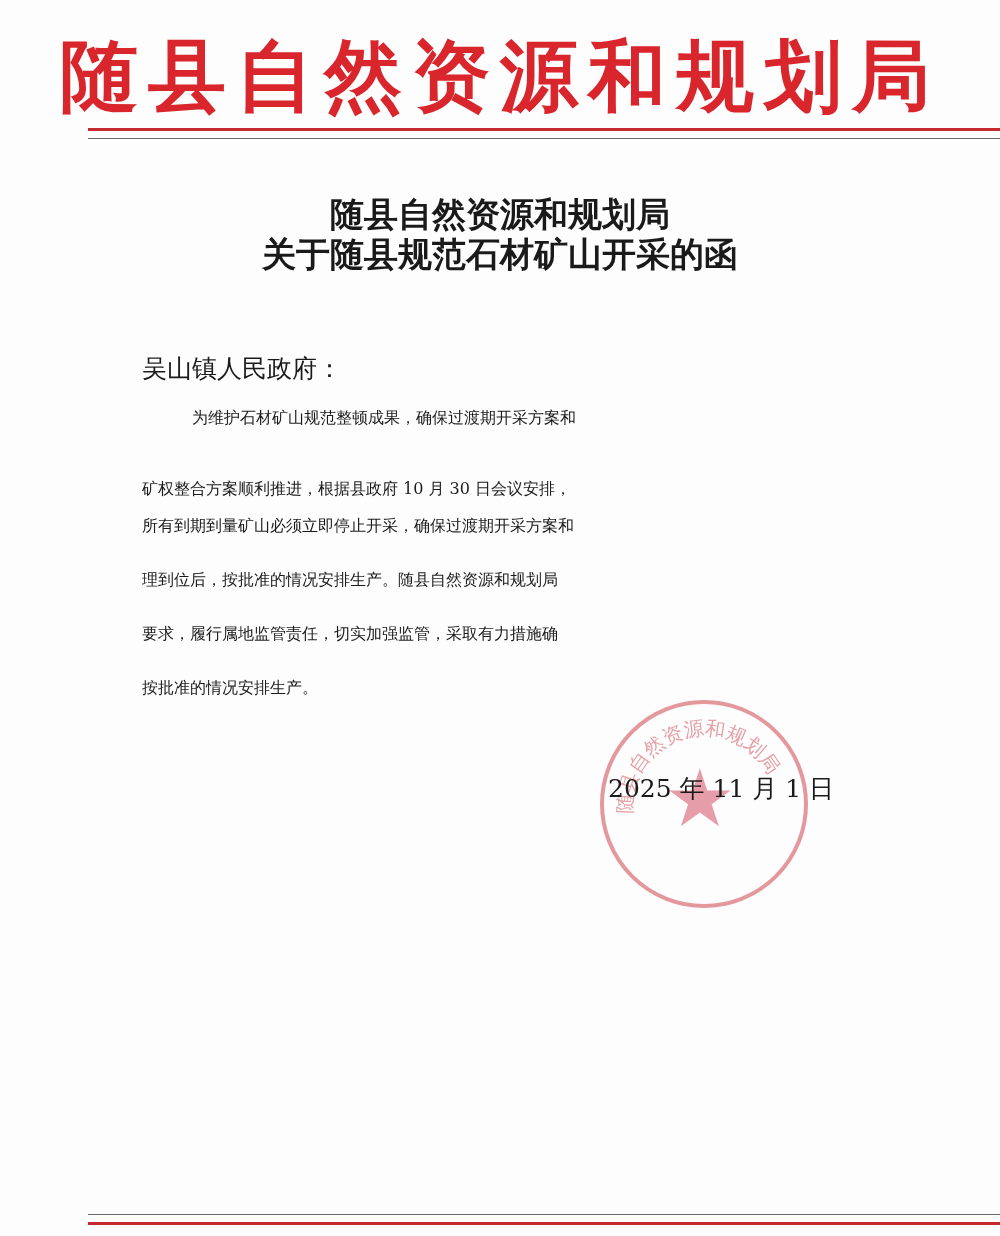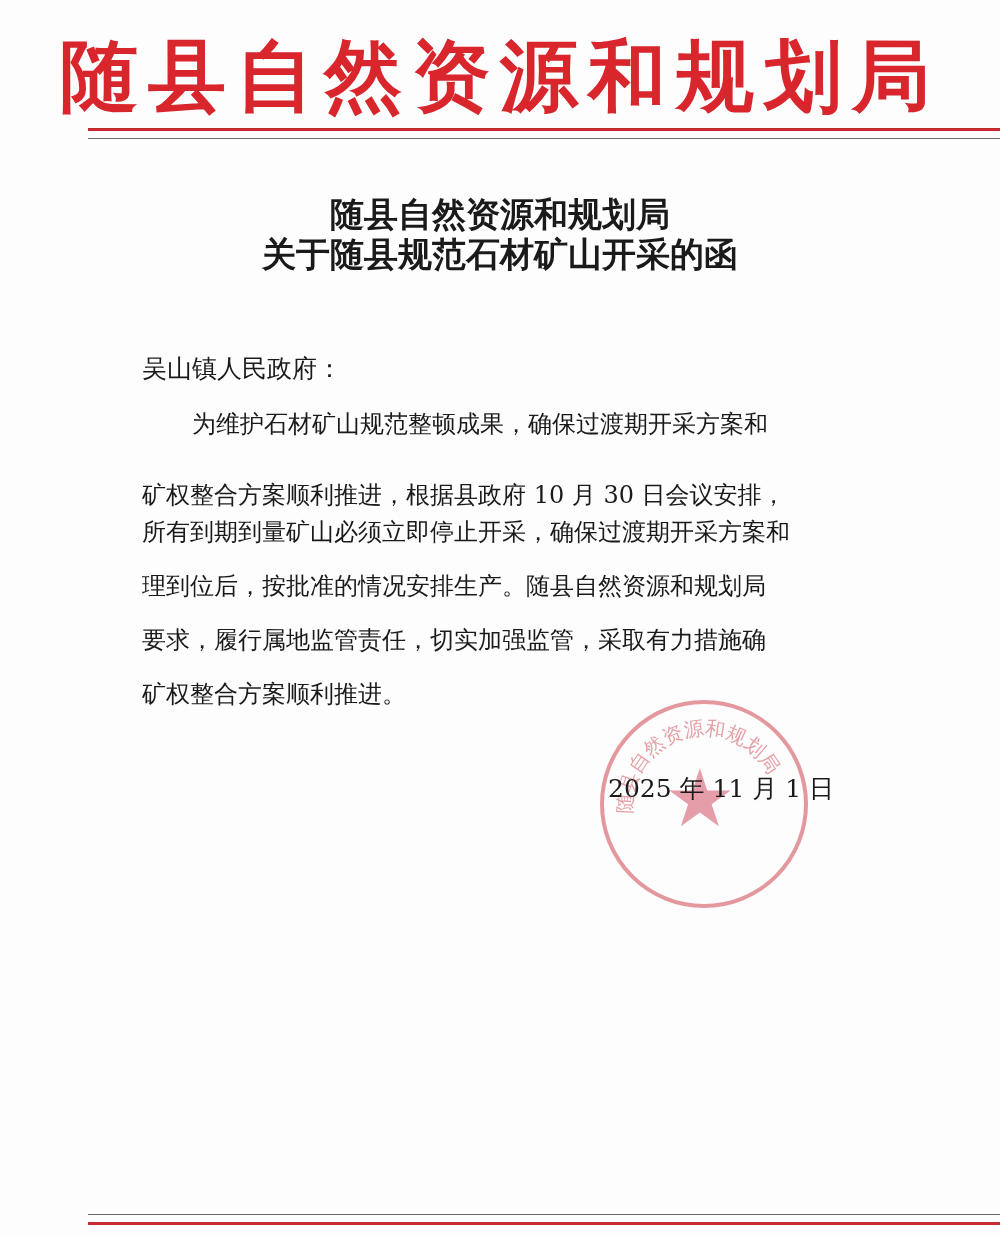--- a/index.html
+++ b/index.html
@@ -12,21 +12,21 @@
     font-family: "DejaVu Serif", serif; font-size: 78px; font-weight: bold;
     color: #d9262c; letter-spacing: 10px; line-height: 96px;
   }
   .rule-thick { position: absolute; left: 88px; width: 912px; height: 3px; background: #c52a2e; }
   .rule-thin  { position: absolute; left: 88px; width: 912px; height: 1px; background: #6a6a6a; }
   .title {
     position: absolute; left: 0; width: 1000px; text-align: center;
     font-family: "DejaVu Sans", sans-serif; font-size: 34px; font-weight: bold; color: #1a1a1a;
   }
   .salutation { position: absolute; left: 142px; top: 352px; font-size: 25px; }
-  .para-line { position: absolute; left: 142px; font-size: 24px; white-space: nowrap; }
+  .para-line { position: absolute; left: 142px; font-size: 16px; white-space: nowrap; }
   .stamp {
     position: absolute; left: 600px; top: 700px; width: 200px; height: 200px;
     border: 4px solid rgba(205,70,80,0.55); border-radius: 50%;
   }
   .stamp .star {
     position: absolute; left: 60px; top: 48px; font-size: 80px; color: rgba(210,80,100,0.55);
     font-family: "DejaVu Sans", sans-serif;
   }
   .stamp .arc {
     position: absolute; left: 0; top: 0; width: 200px; height: 200px;
@@ -44,21 +44,21 @@
 <div class="title" style="top:232px;">关于随县规范石材矿山开采的函</div>
 
 <div class="salutation">吴山镇人民政府：</div>
 
 <div>
   <div class="para-line" style="top:408px; left:192px;">为维护石材矿山规范整顿成果，确保过渡期开采方案和</div>
   <div class="para-line" style="top:462px;margin-top:17px;">矿权整合方案顺利推进，根据县政府 10 月 30 日会议安排，</div>
   <div class="para-line" style="top:516px;">所有到期到量矿山必须立即停止开采，确保过渡期开采方案和</div>
   <div class="para-line" style="top:570px;">理到位后，按批准的情况安排生产。随县自然资源和规划局</div>
   <div class="para-line" style="top:624px;">要求，履行属地监管责任，切实加强监管，采取有力措施确</div>
-  <div class="para-line" style="top:678px;">矿权整合方案顺利推进。</div>
+  <div class="para-line" style="top:678px;">按批准的情况安排生产。</div>
 </div>
 
 <div class="stamp">
   <svg class="arc" viewBox="0 0 200 200">
     <defs>
         <path id="arcp" d="M 30 120 A 72 72 0 1 1 170 120"></path>
       </defs>
     <text font-size="20" fill="rgba(205,70,80,0.5)" font-family="DejaVu Serif, serif">
       <textPath href="#arcp" startOffset="4%">随县自然资源和规划局</textPath>
     </text>

